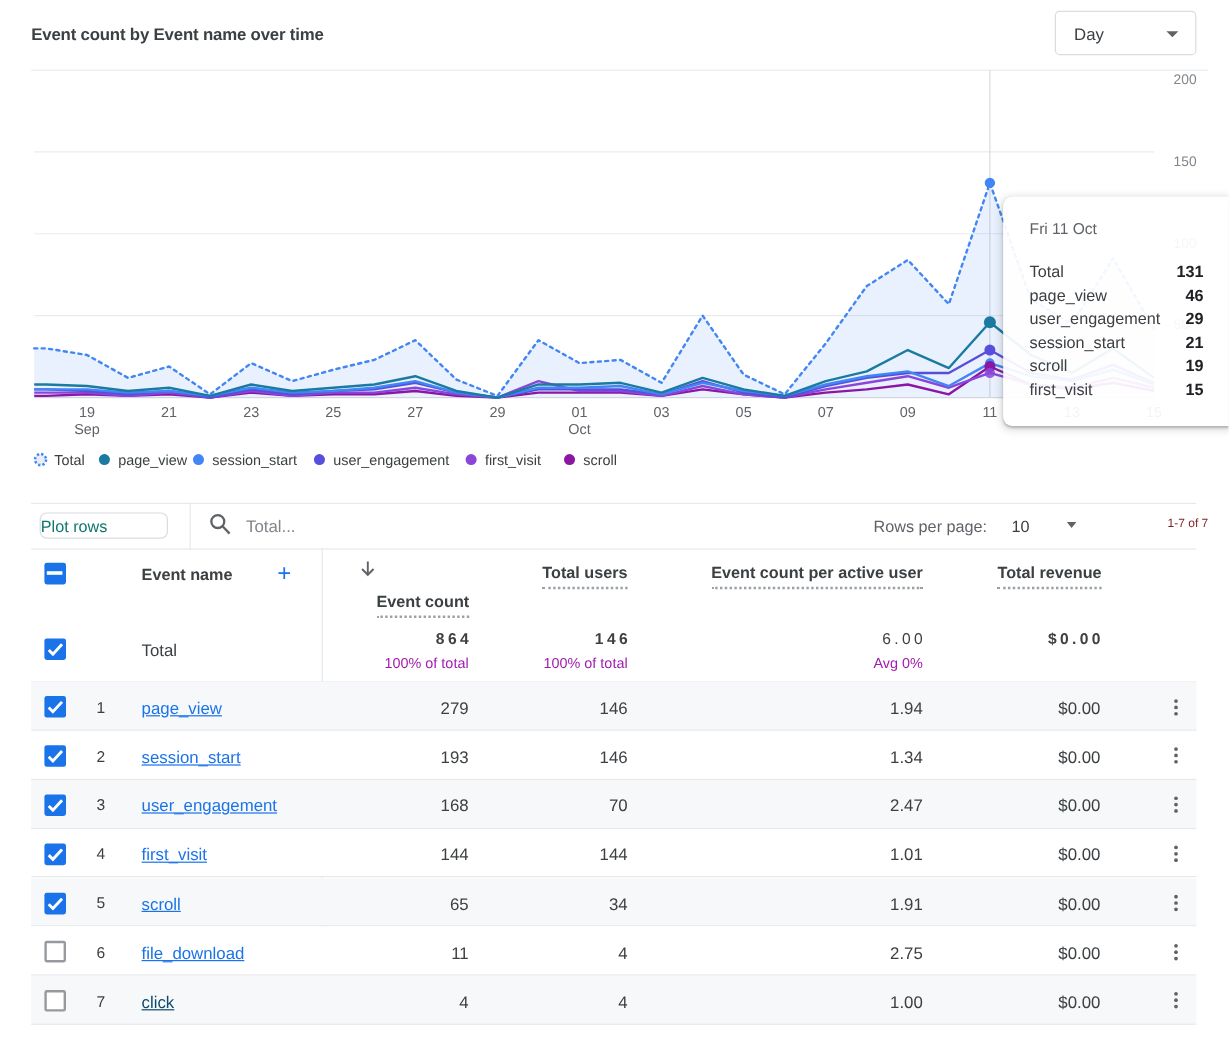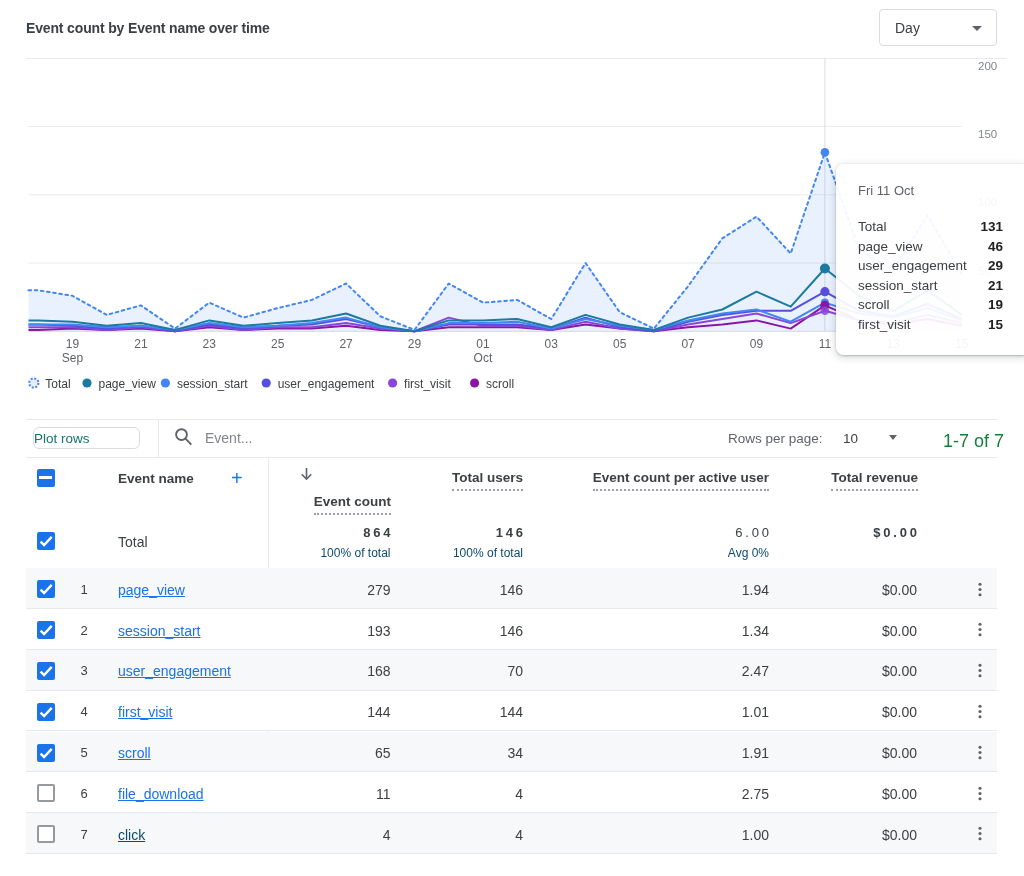--- a/index.html
+++ b/index.html
@@ -2,21 +2,21 @@
 <html><head><meta charset="utf-8">
 <style>
   html,body{margin:0;padding:0;background:#fff;font-family:"Liberation Sans",sans-serif;}
   #page{position:relative;width:1024px;height:876px;overflow:hidden;background:#fff;}
   .ylab{font-size:11.5px;fill:#80868b;font-family:"Liberation Sans",sans-serif;}
   .xlab{font-size:12px;fill:#5f6368;font-family:"Liberation Sans",sans-serif;}
   .leg{font-size:12px;fill:#3c4043;font-family:"Liberation Sans",sans-serif;}
   .num{position:absolute;color:#3c4043;font-size:14px;text-align:left;}
   .hdr{position:absolute;top:470px;color:#3c4043;font-size:13.5px;font-weight:bold;}
   .dot{border-bottom:2px dotted #9aa0a6;padding-bottom:4px;}
-  .sub{position:absolute;color:#0c4a6e;font-size:12px;text-align:right;}
+  .sub{position:absolute;color:#a21caf;font-size:12px;text-align:right;}
 </style></head>
 <body>
 <div id="page">
 
   <div style="position:absolute;left:26px;top:20px;font-size:14px;font-weight:bold;letter-spacing:-0.15px;color:#3c4043">Event count by Event name over time</div>
 
   <div style="position:absolute;left:879px;top:9px;width:118px;height:37px;border:1px solid #dadce0;border-radius:4px;box-sizing:border-box;background:#fff">
     <div style="position:absolute;left:15px;top:10px;font-size:14px;color:#3c4043">Day</div>
     <div style="position:absolute;left:92px;top:16px;width:0;height:0;border-left:5px solid transparent;border-right:5px solid transparent;border-top:5.5px solid #5f6368"></div>
   </div>
@@ -85,25 +85,25 @@
   <div style="position:absolute;left:26px;top:418.5px;width:971px;height:1px;background:#e6e8eb"></div>
   <div style="position:absolute;left:157.5px;top:418.5px;width:1px;height:39px;background:#e6e8eb"></div>
   <div style="position:absolute;left:26px;top:457px;width:971px;height:1px;background:#e6e8eb"></div>
   <div style="position:absolute;left:33px;top:426.8px;width:107px;height:22px;border:1px solid #dadce0;border-radius:6px;box-sizing:border-box">
     <div style="position:absolute;left:0;right:0;top:3.5px;font-size:13.5px;color:#0f766e">Plot rows</div>
   </div>
   <svg style="position:absolute;left:174px;top:427px" width="20" height="20" viewBox="0 0 20 20">
     <circle cx="7.5" cy="7.6" r="5.4" stroke="#5f6368" stroke-width="1.9" fill="none"></circle>
     <line x1="11.5" y1="11.6" x2="17.3" y2="17.7" stroke="#5f6368" stroke-width="1.9"></line>
   </svg>
-  <div style="position:absolute;left:205px;top:429.5px;font-size:14px;color:#80868b">Event...</div>
+  <div style="position:absolute;left:205px;top:429.5px;font-size:14px;color:#80868b">Total...</div>
   <div style="position:absolute;left:728px;top:430.5px;font-size:13.5px;color:#5f6368">Rows per page:</div>
   <div style="position:absolute;left:843px;top:430.5px;font-size:13.5px;color:#3c4043">10</div>
   <div style="position:absolute;left:889px;top:434.5px;width:0;height:0;border-left:4.7px solid transparent;border-right:4.7px solid transparent;border-top:5px solid #5f6368"></div>
-  <div style="position:absolute;left:943px;top:430.5px;font-size:18px;color:#15803d">1-7 of 7</div>
+  <div style="position:absolute;left:973px;top:430.5px;font-size:10px;color:#7f1d1d">1-7 of 7</div>
 
   <div style="position:absolute;left:36.5px;top:468.5px;width:18px;height:18px;background:#1a73e8;border-radius:2px">
       <div style="position:absolute;left:2.6px;top:7.9px;width:12.6px;height:2.4px;background:#fff"></div>
     </div>
   <div class="hdr" style="left:118px;top:471px">Event name</div>
   <div class="hdr" style="left:231px;top:467px;color:#1a73e8;font-size:20px;font-weight:normal">+</div>
   <svg style="position:absolute;left:300px;top:467px" width="14" height="14" viewBox="0 0 14 14">
       <line x1="6.5" y1="1" x2="6.5" y2="11.5" stroke="#5f6368" stroke-width="1.6"></line>
       <path d="M1.7 7.2 L6.5 12 L11.3 7.2" fill="none" stroke="#5f6368" stroke-width="1.6"></path>
     </svg>

